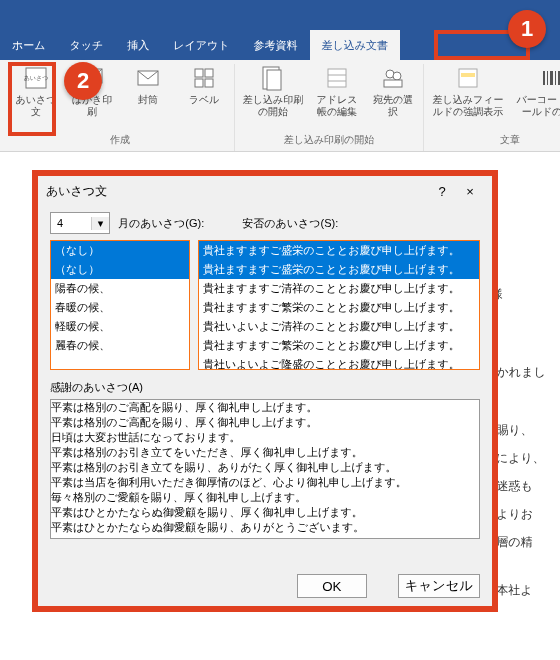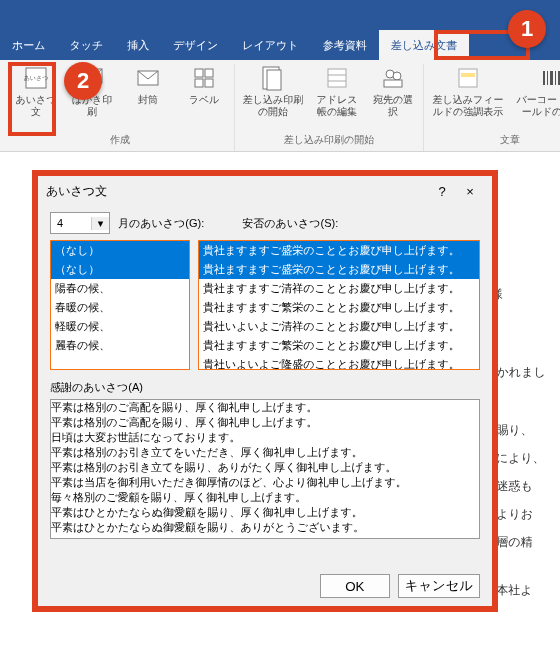--- a/index.html
+++ b/index.html
@@ -138,20 +138,21 @@
     height: 140px; overflow-y: scroll; font-size: 11px;
   }
   .dlg-buttons {
     display: flex; justify-content: flex-end; gap: 8px;
     padding: 8px 12px;
   }
   .dbtn {
     min-width: 70px; height: 24px;
     border: 1px solid #999; background: #fdfdfd;
     cursor: pointer;
+    margin-left: 23px;
   }
   
   .callout {
     position: absolute;
     width: 38px; height: 38px;
     border-radius: 50%;
     background: #e04020;
     color: #fff;
     font-size: 22px;
     font-weight: bold;
@@ -184,21 +185,20 @@
   }
   svg { display:block; }
 </style>
 </head>
 <body>
 
 <div class="ribbon-tabs">
   <div class="tab">ホーム</div>
   <div class="tab">タッチ</div>
   <div class="tab">挿入</div>
-  <div class="tab">デザイン</div>
   <div class="tab">レイアウト</div>
   <div class="tab">参考資料</div>
   <div class="tab active">差し込み文書</div>
 </div>
 
 <div class="ribbon">
   <div class="rb-group">
     <div class="rb-row">
       <div class="rb-btn">
         <div class="ic">

